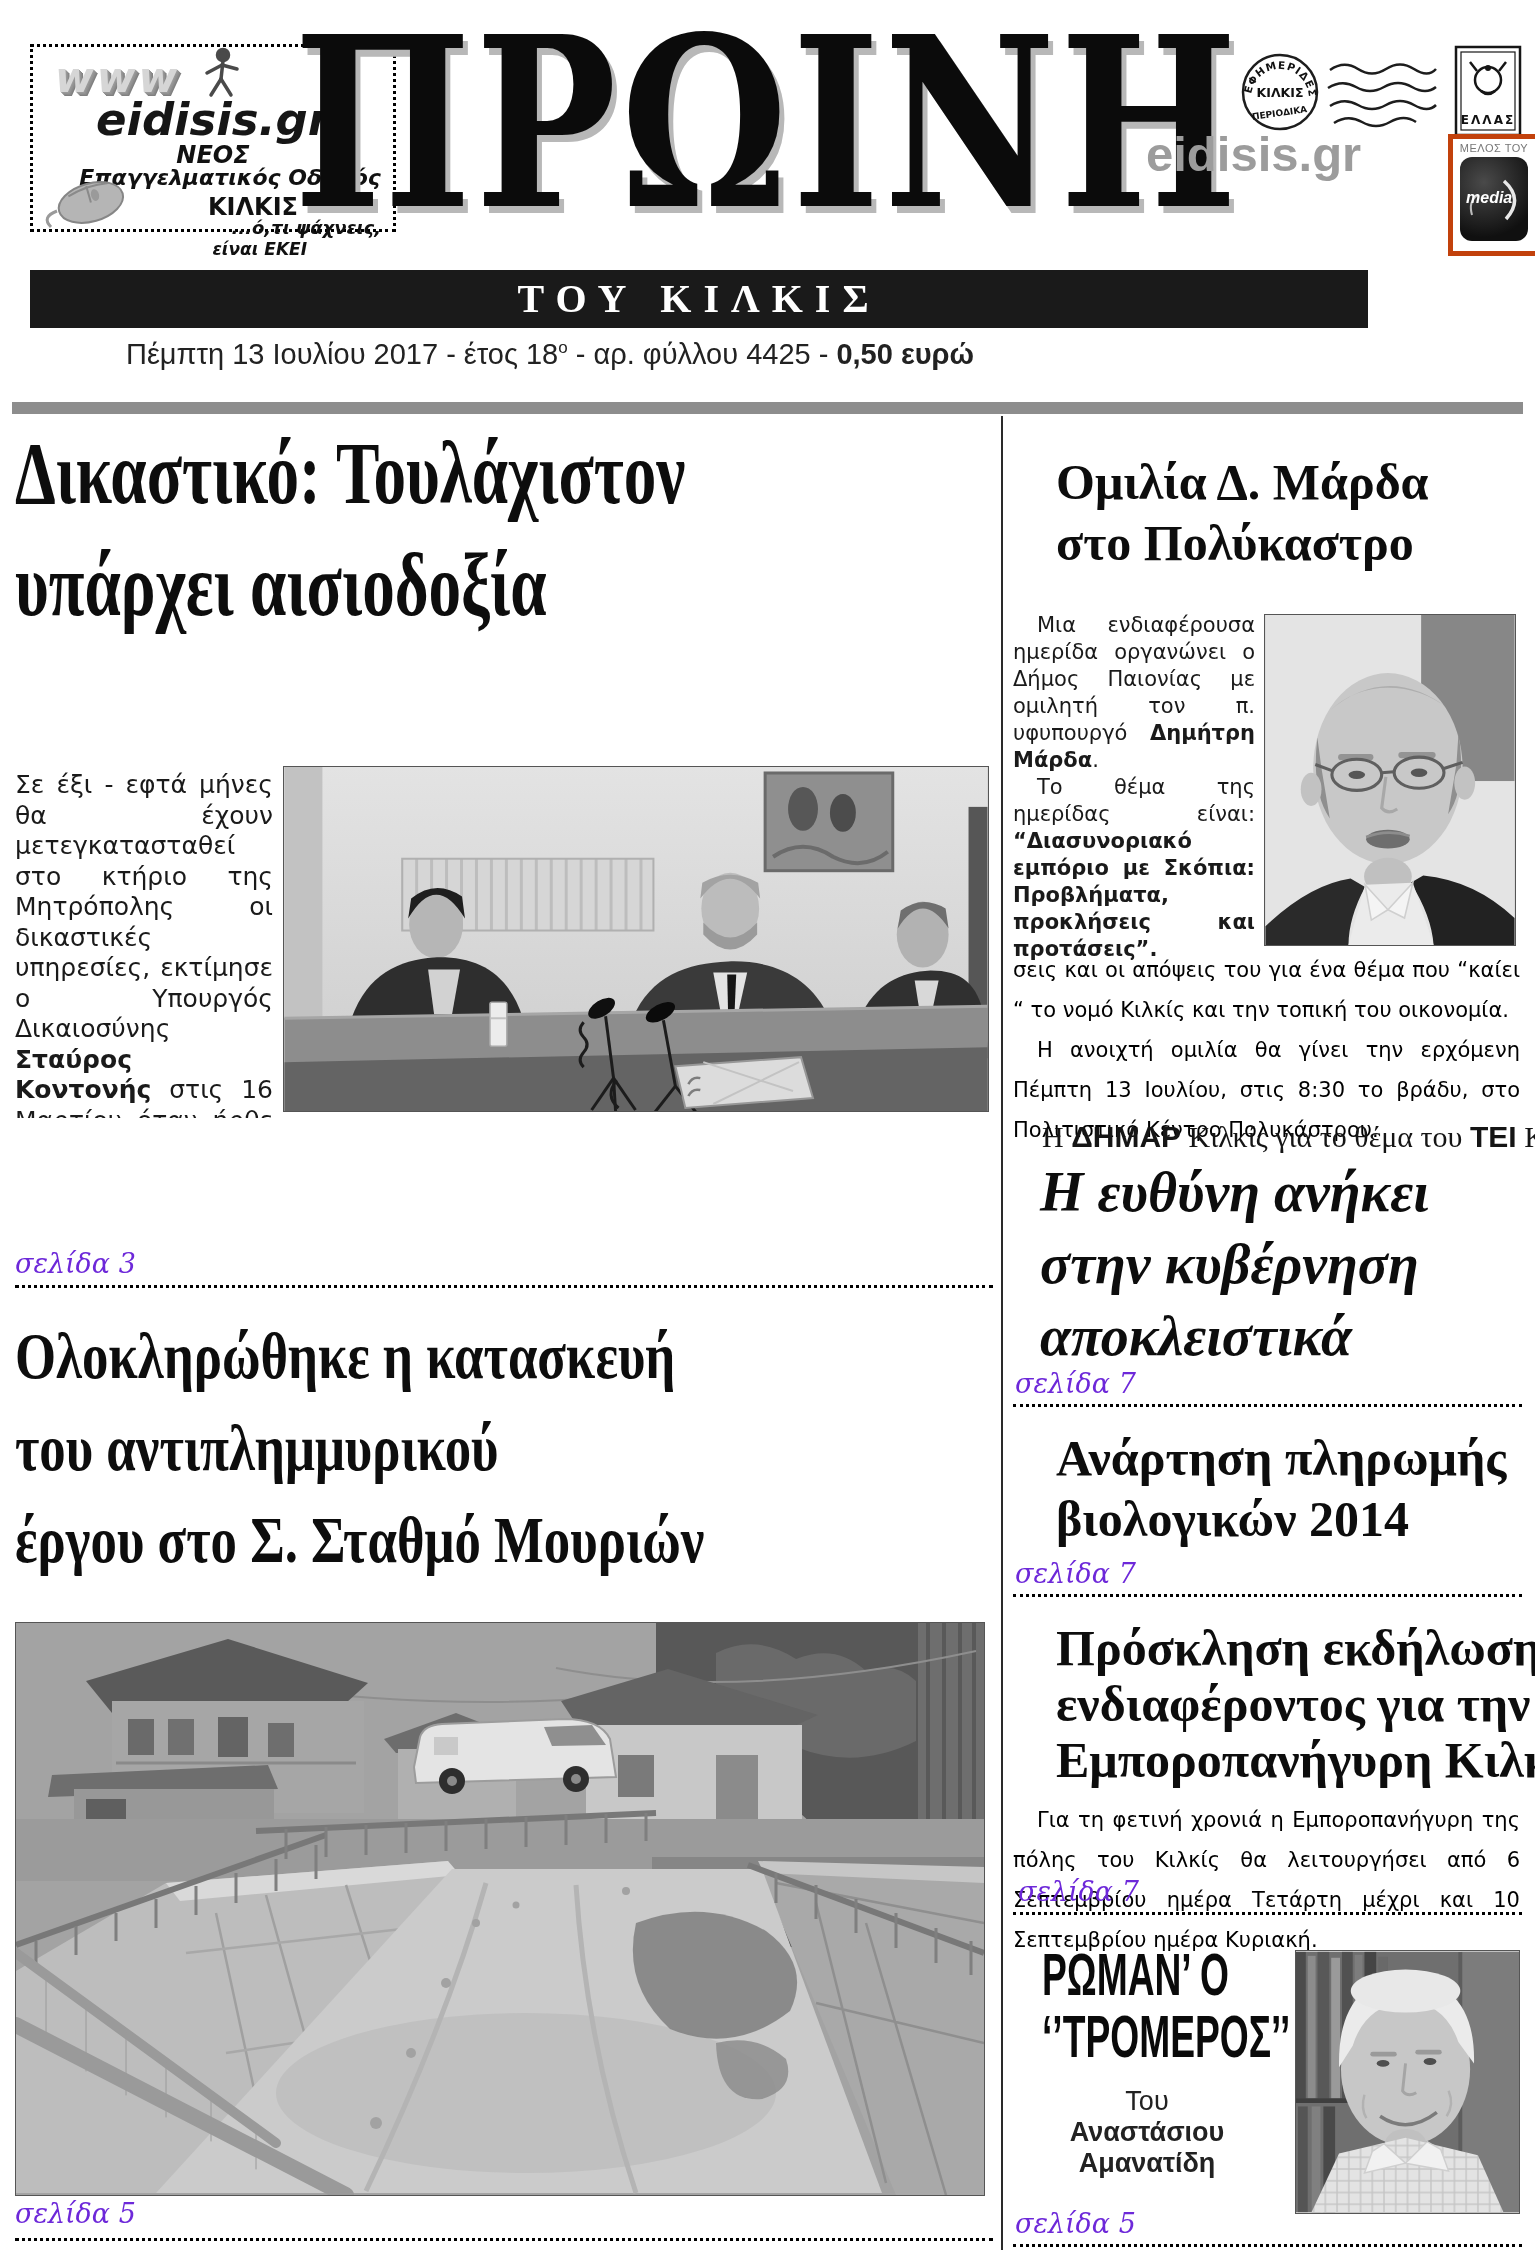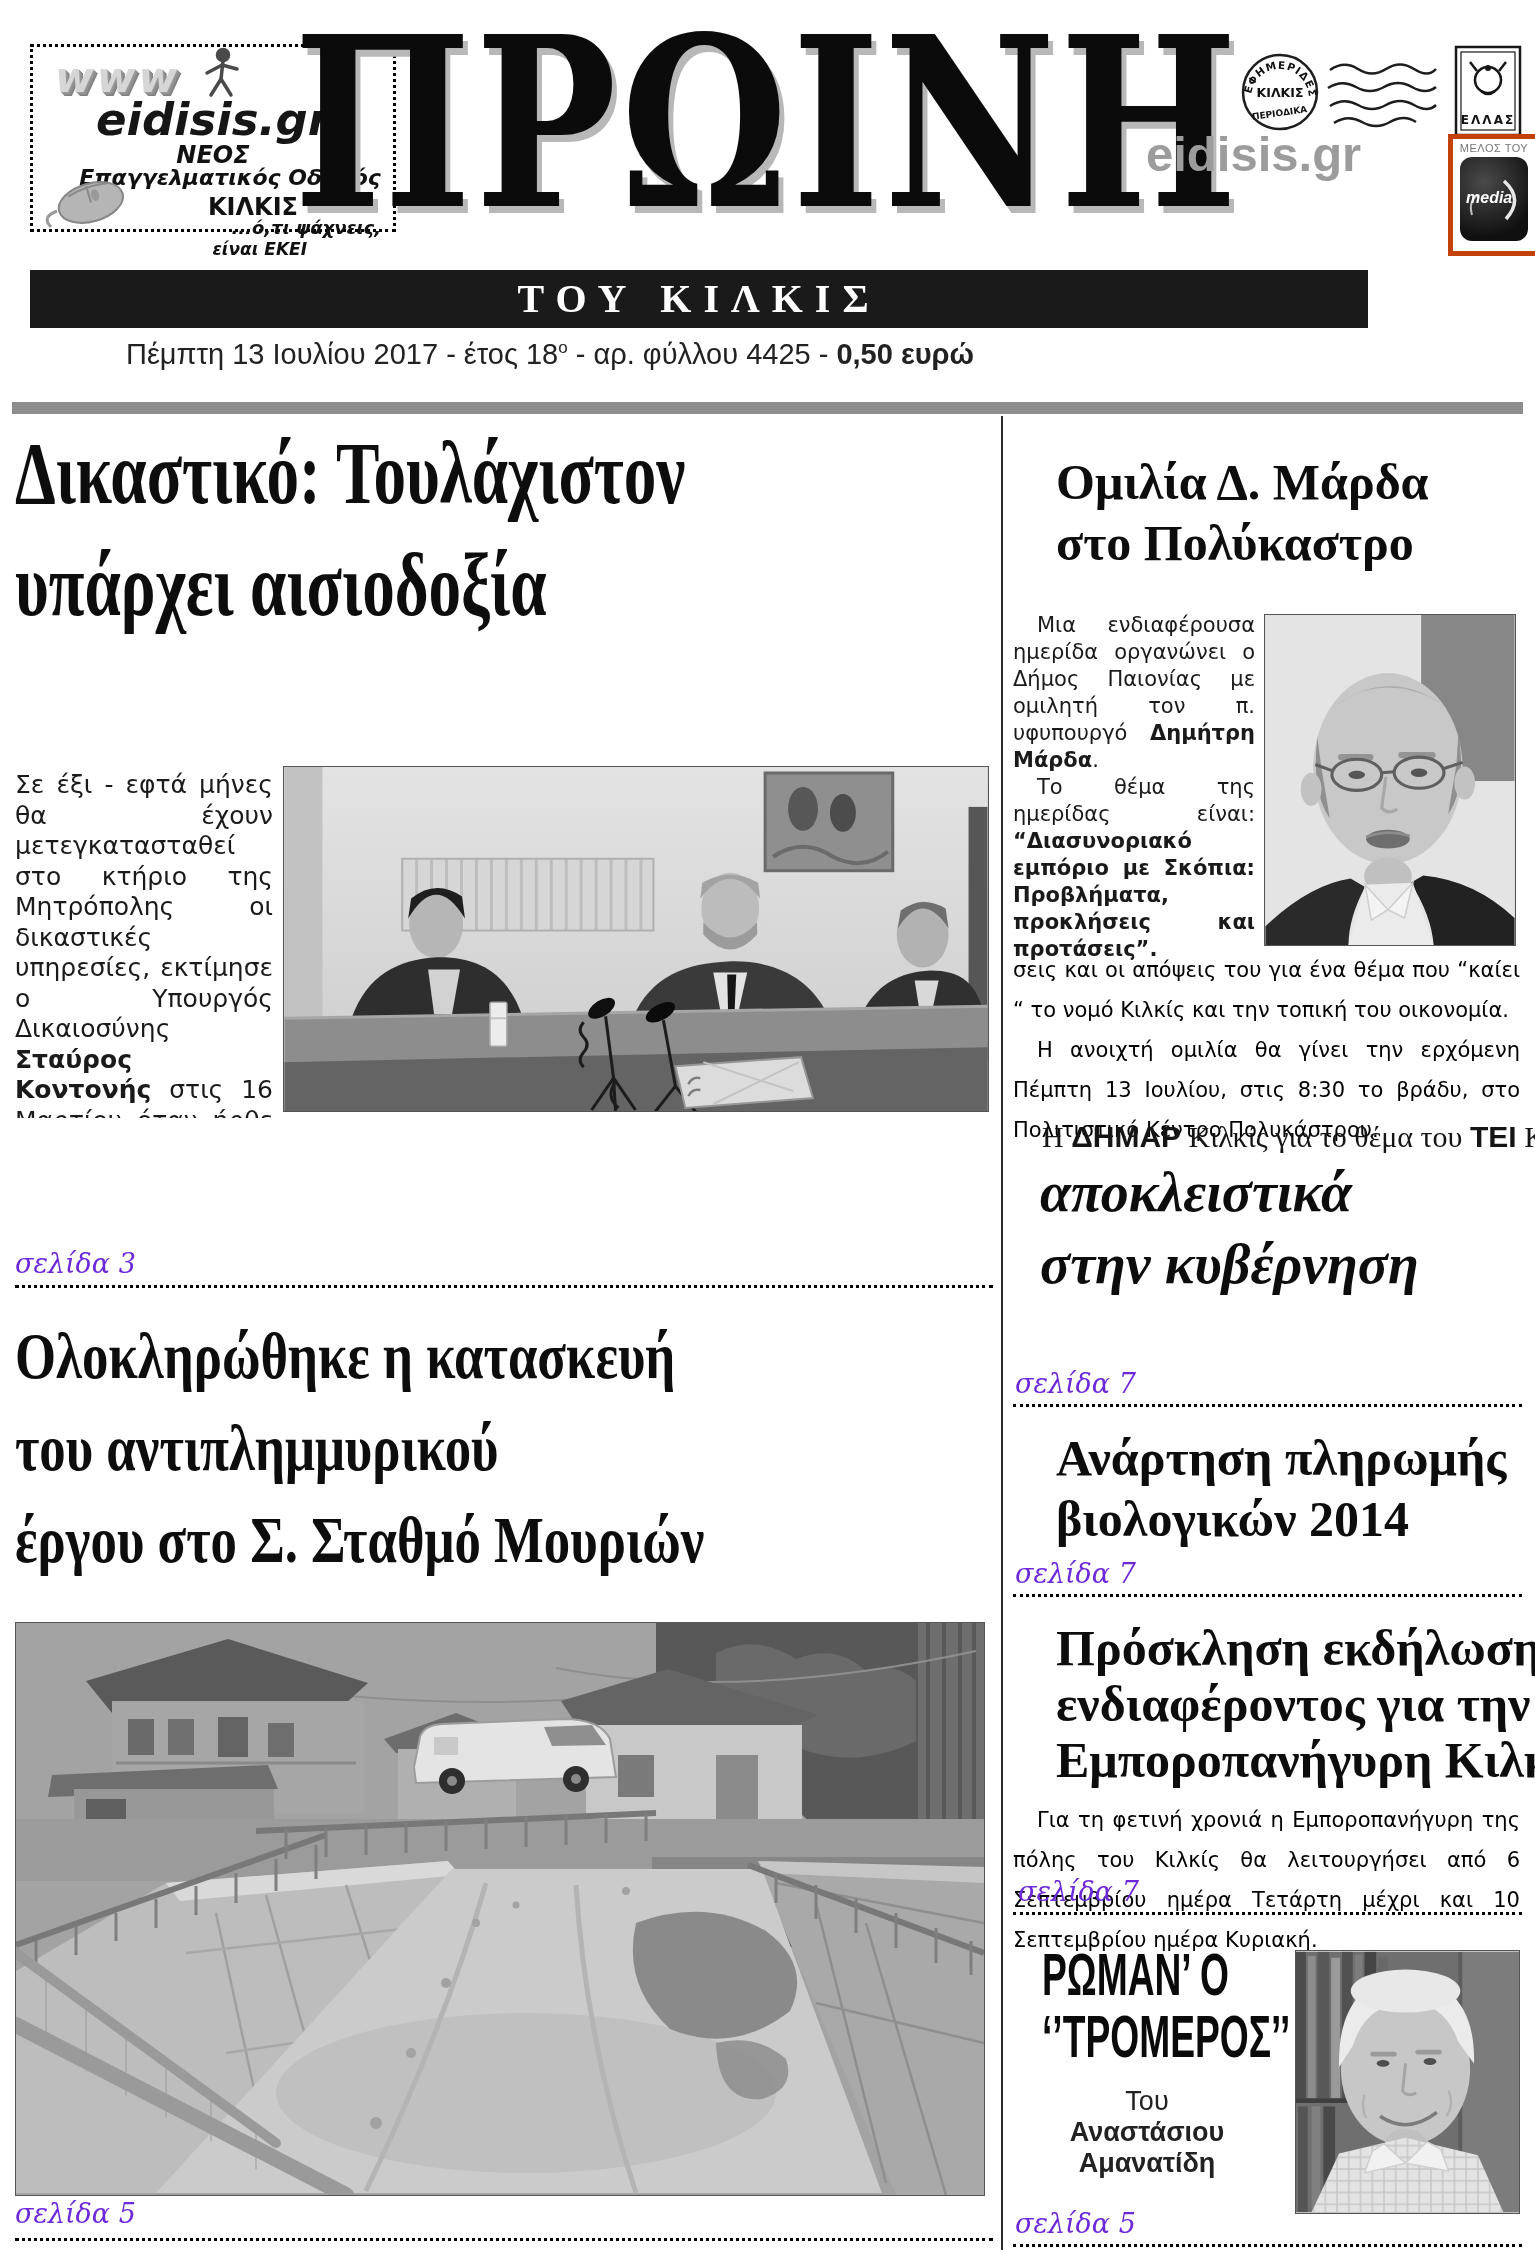--- a/index.html
+++ b/index.html
@@ -375,22 +375,23 @@
 
   <div class="abs rwide sans" style="left:1013px;top:950px;width:507px">
     <p style="text-indent:0">σεις και οι απόψεις του για ένα θέμα που “καίει “ το νομό Κιλκίς και την τοπική του οικονομία.</p>
     <p>Η ανοιχτή ομιλία θα γίνει την ερχόμενη Πέμπτη 13 Ιουλίου, στις 8:30 το βράδυ, στο Πολιτιστικό Κέντρο Πολυκάστρου.</p>
   </div>
 
   <div class="abs kicker serif">
     <span>Η </span><b>ΔΗΜΑΡ</b><span> Κιλκίς για το θέμα του </span><b>ΤΕΙ</b><span> Κιλκίς</span>
   </div>
   <div class="abs h-dimar serif">
+    <div>Η ευθύνη ανήκει</div>
+    <div>στην κυβέρνηση</div>
     <div>αποκλειστικά</div>
-    <div>στην κυβέρνηση</div>
   </div>
   <div class="abs pageref" style="left:1015px;top:1368px">σελίδα  7</div>
   <div class="abs dotrule" style="left:1013px;top:1404px;width:509px"></div>
 
   <div class="abs h-right serif" style="left:1040px;top:1428px">
     <div>Ανάρτηση πληρωμής</div>
     <div>βιολογικών 2014</div>
   </div>
   <div class="abs pageref" style="left:1015px;top:1558px">σελίδα  7</div>
   <div class="abs dotrule" style="left:1013px;top:1594px;width:509px"></div>

